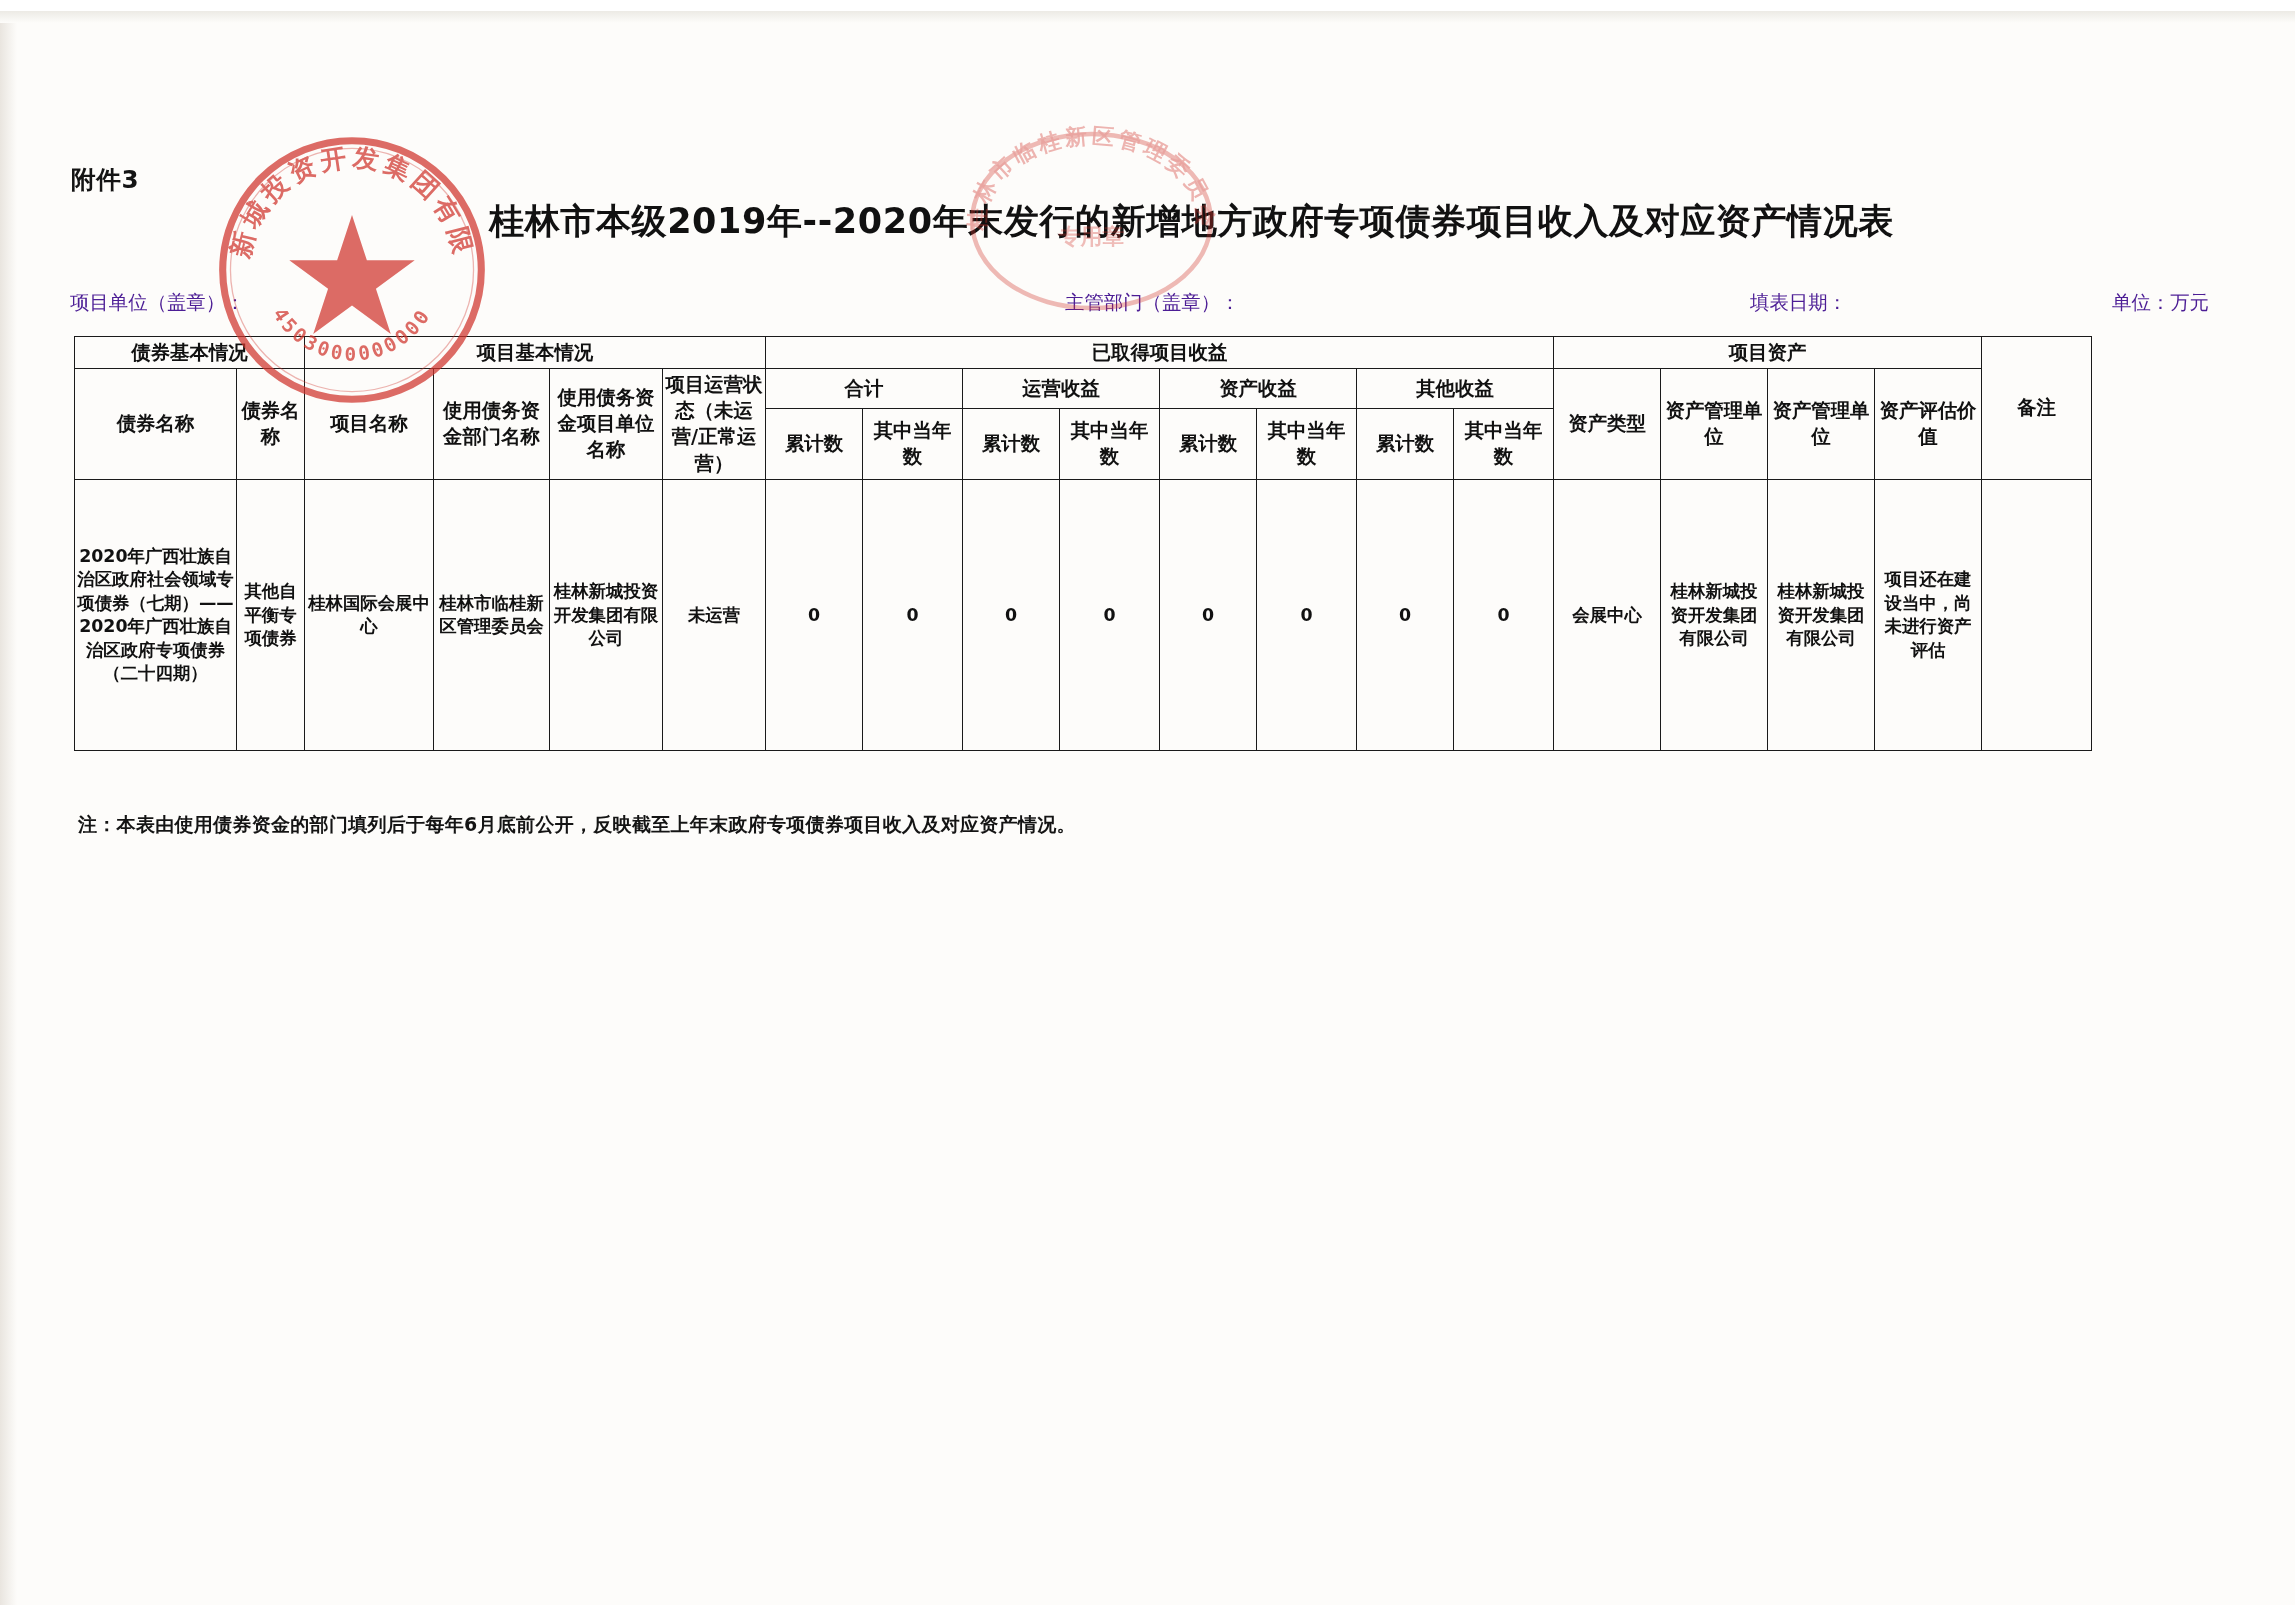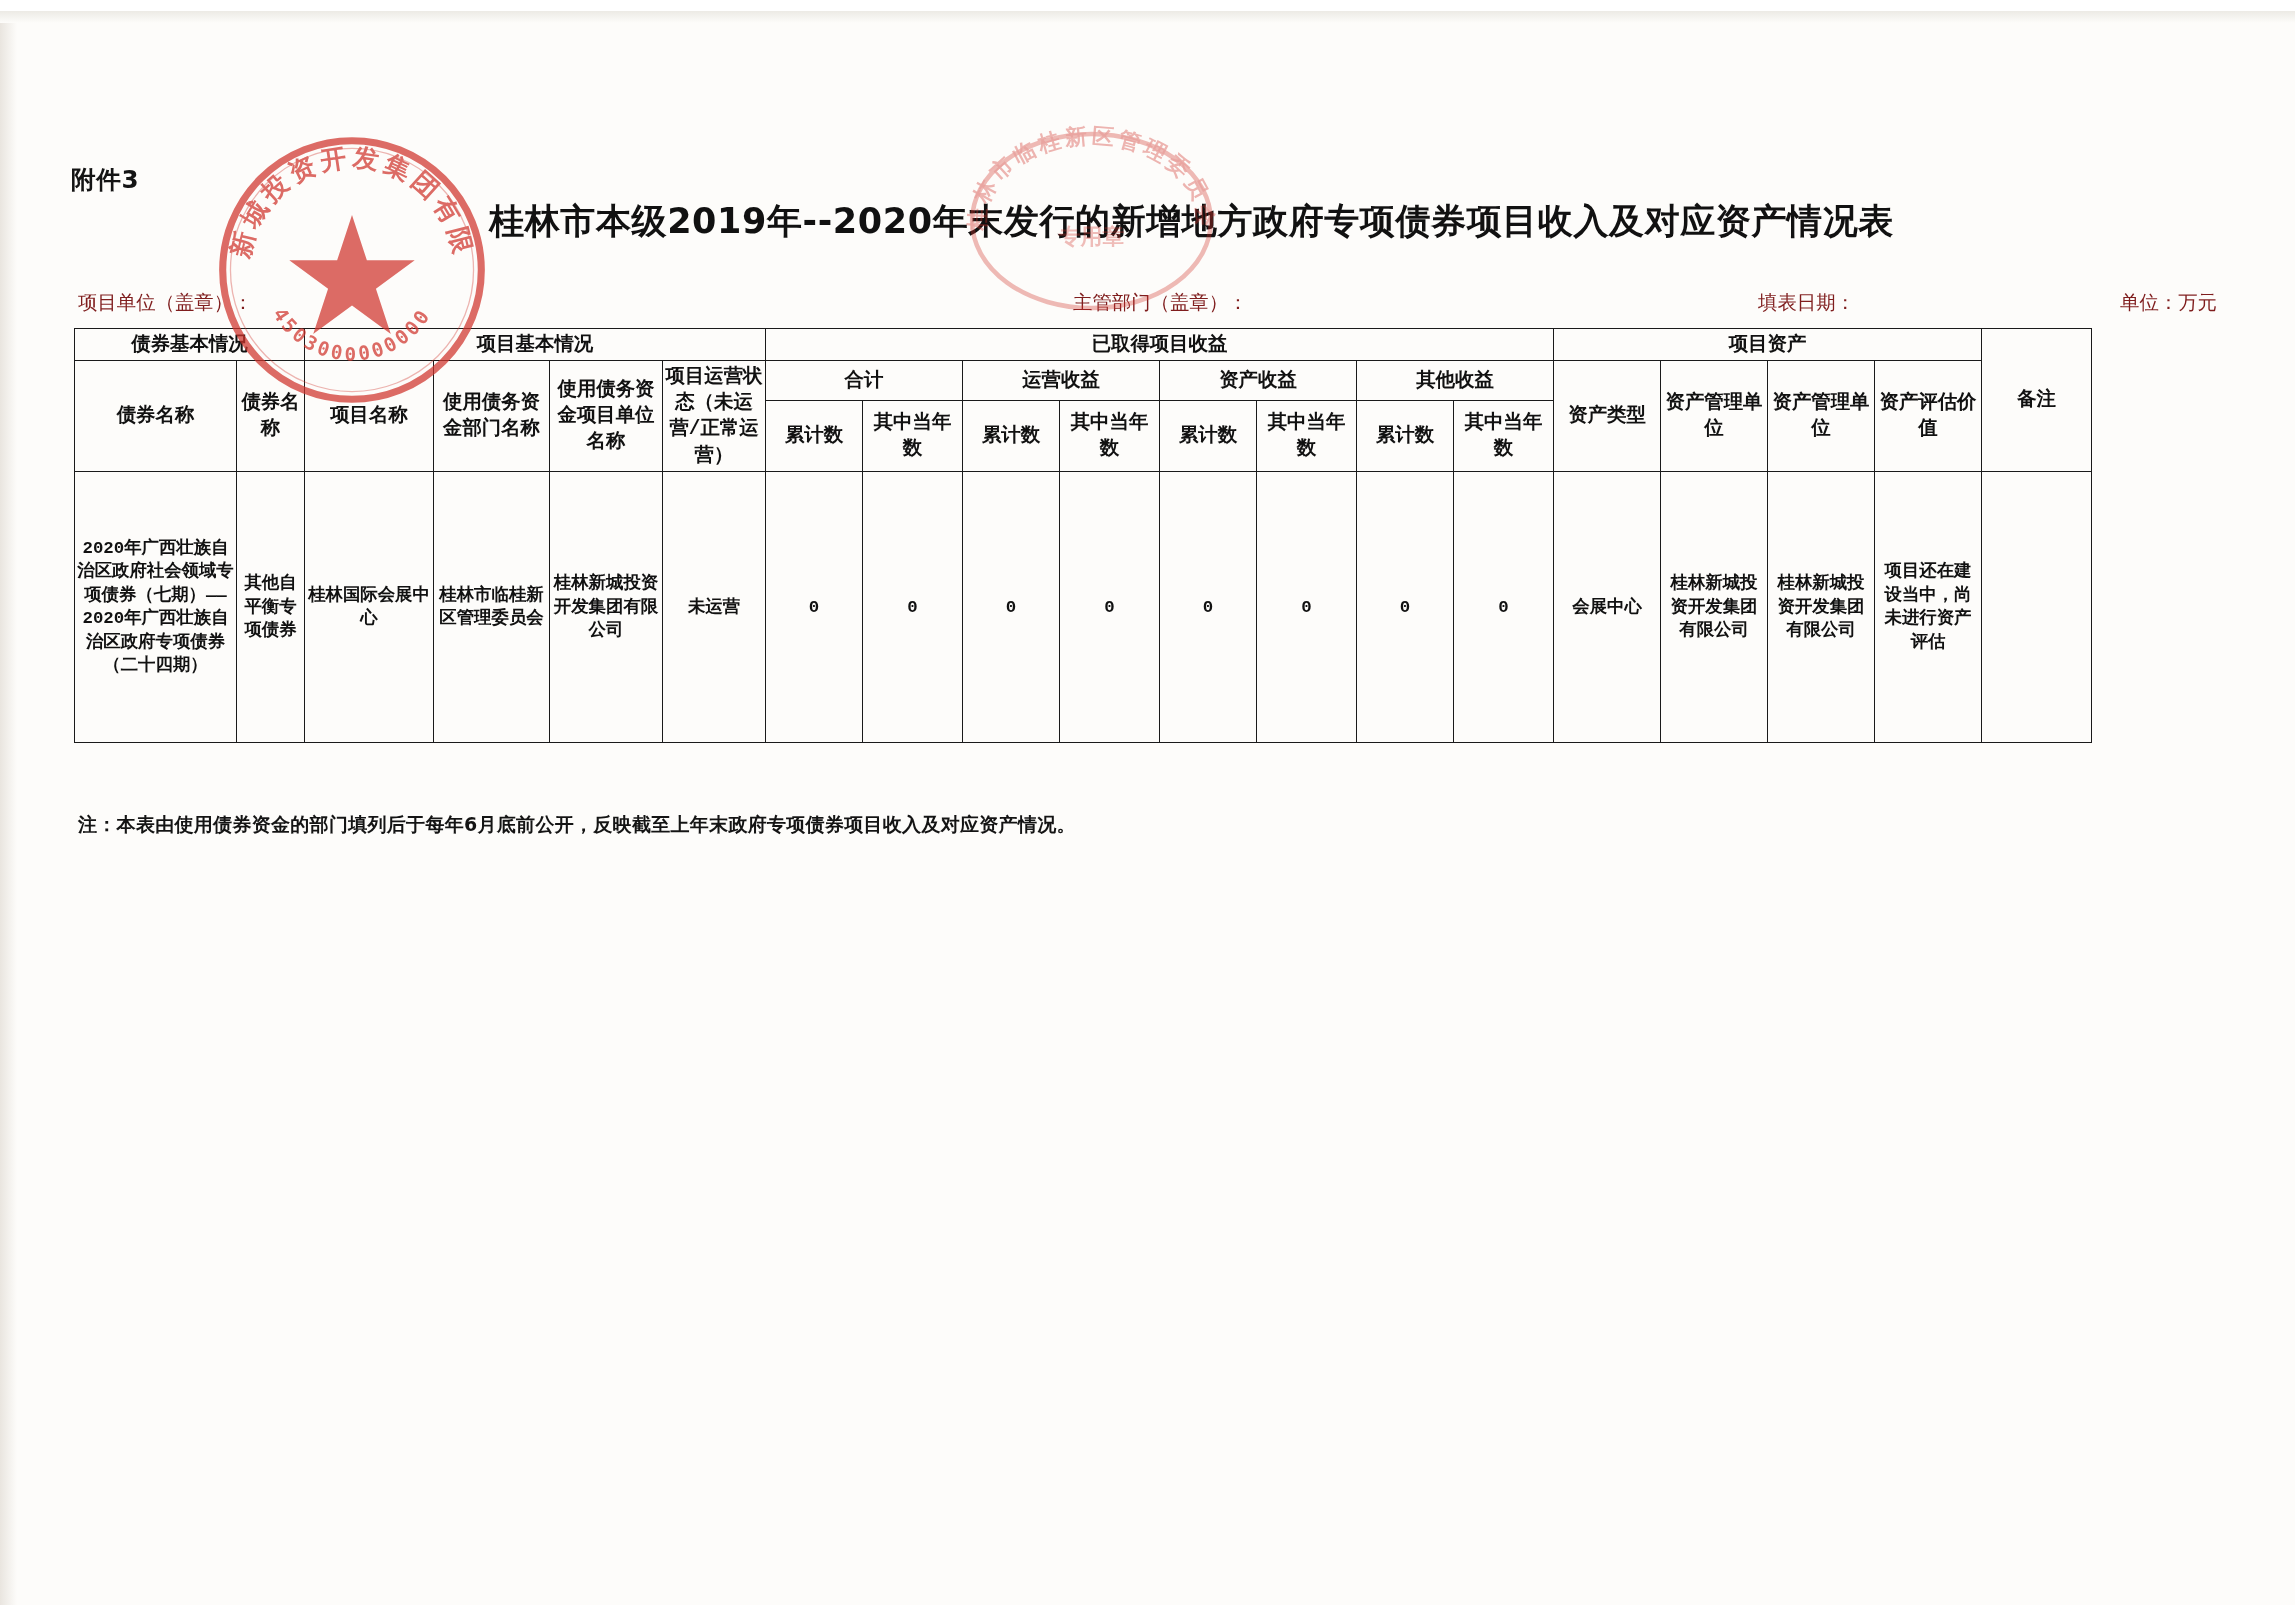--- a/index.html
+++ b/index.html
@@ -51,26 +51,26 @@
     width: 2295px;
     text-align: center;
     font-size: 35px;
     font-weight: bold;
     letter-spacing: 0.6px;
     color: #111111;
     padding-left: 44px;
   }
   .meta-row {
     position: absolute;
-    left: 78px;
+    left: 70px;
     top: 278px;
     width: 2139px;
     height: 26px;
     font-size: 19.4px;
-    color: #7f1d1d;
+    color: #4c1d95;
     text-decoration: underline;
   }
   .meta-unit-left {
     position: absolute;
     left: 0;
     top: 0;
   }
   .meta-dept {
     position: absolute;
     left: 995px;
@@ -83,26 +83,25 @@
   }
   .meta-amount-unit {
     position: absolute;
     right: 0;
     top: 0;
   }
 
   table.main {
     position: absolute;
     left: 74px;
-    top: 317px;
+    top: 325px;
     width: 1950px;
     border-collapse: collapse;
     table-layout: fixed;
     background: transparent;
-    font-family: Liberation Mono, monospace;
   }
   table.main td, table.main th {
     border: 1.3px solid #1a1a1a;
     text-align: center;
     vertical-align: middle;
     font-size: 17.4px;
     font-weight: bold;
     color: #111111;
     padding: 2.6px 1.9px;
     line-height: 1.35;

